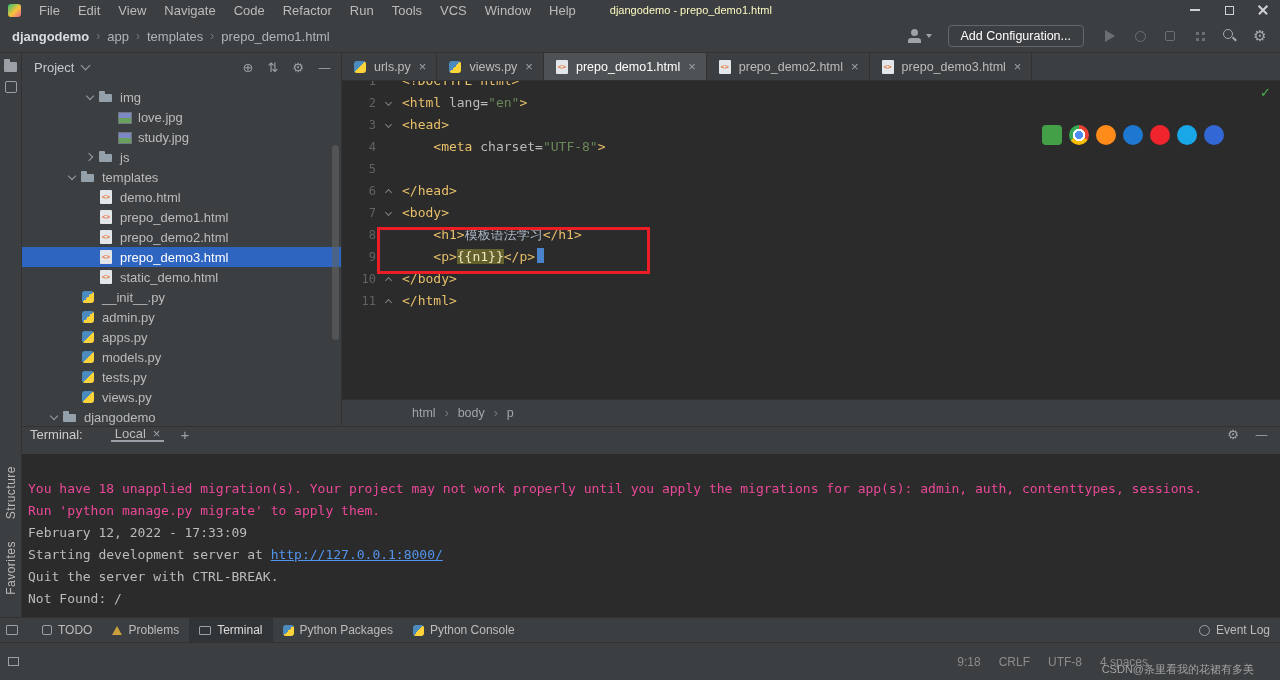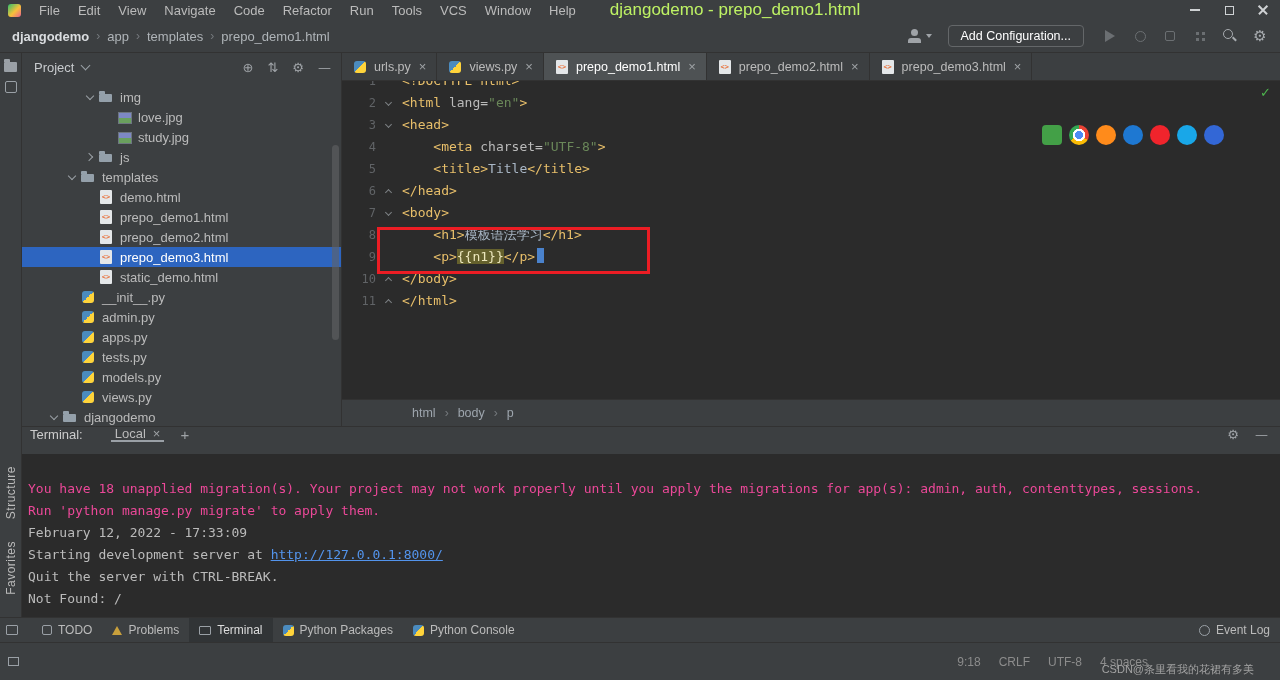--- a/index.html
+++ b/index.html
@@ -4,21 +4,21 @@
 <style>
 *{box-sizing:border-box;margin:0;padding:0}
 html,body{width:1280px;height:680px;overflow:hidden;background:#2b2b2b}
 body{font-family:"Liberation Sans","DejaVu Sans",sans-serif;font-size:13px;color:#bbb}
 [data-interactable="true"]{cursor:pointer}
 .window{width:1280px;height:680px;display:flex;flex-direction:column;background:#3c3f41}
 .titlebar{height:20px;flex:none;display:flex;align-items:center;background:#3c3f41;position:relative;padding-left:8px}
 .app-icon{width:13px;height:13px;border-radius:3px;background:linear-gradient(135deg,#2bc06e,#f8c13a 55%,#ea5f8f);margin-right:10px;flex:none}
 .menubar{display:flex;gap:2px}
 .menu-item{padding:2px 8px;color:#bbb;font-size:13px}
-.win-title{margin-left:26px;color:#bef264;font-size:17px}
+.win-title{margin-left:26px;color:#fef9c3;font-size:11px}
 .win-buttons{position:absolute;right:0;top:0;height:20px;display:flex}
 .winbtn{width:34px;height:20px;display:flex;align-items:center;justify-content:center}
 .i-min-line{width:10px;height:2px;background:#cfd2d4}
 .i-max-square{width:9px;height:9px;border:1.5px solid #cfd2d4}
 .i-close{position:relative;width:12px;height:12px}
 .i-close::before,.i-close::after{content:"";position:absolute;left:0;top:5px;width:12px;height:1.5px;background:#cfd2d4}
 .i-close::before{transform:rotate(45deg)}
 .i-close::after{transform:rotate(-45deg)}
 .navbar{height:33px;flex:none;display:flex;align-items:center;justify-content:space-between;padding:0 10px 0 12px;border-bottom:1px solid #323232}
 .nav-crumbs{display:flex;align-items:center;gap:7px}
@@ -277,26 +277,26 @@
                 <span class="tree-label" data-interactable="false">admin.py</span>
               </div>
               <div class="tree-row" data-interactable="true" style="padding-left: 44px;">
                 <span class="tree-chev" data-interactable="false"></span>
                 <span class="fic ic-python" data-interactable="false"></span>
                 <span class="tree-label" data-interactable="false">apps.py</span>
               </div>
               <div class="tree-row" data-interactable="true" style="padding-left: 44px;">
                 <span class="tree-chev" data-interactable="false"></span>
                 <span class="fic ic-python" data-interactable="false"></span>
+                <span class="tree-label" data-interactable="false">models.py</span>
+              </div>
+              <div class="tree-row" data-interactable="true" style="padding-left: 44px;">
+                <span class="tree-chev" data-interactable="false"></span>
+                <span class="fic ic-python" data-interactable="false"></span>
                 <span class="tree-label" data-interactable="false">tests.py</span>
-              </div>
-              <div class="tree-row" data-interactable="true" style="padding-left: 44px;">
-                <span class="tree-chev" data-interactable="false"></span>
-                <span class="fic ic-python" data-interactable="false"></span>
-                <span class="tree-label" data-interactable="false">models.py</span>
               </div>
               <div class="tree-row" data-interactable="true" style="padding-left: 44px;">
                 <span class="tree-chev" data-interactable="false"></span>
                 <span class="fic ic-python" data-interactable="false"></span>
                 <span class="tree-label" data-interactable="false">views.py</span>
               </div>
               <div class="tree-row" data-interactable="true" style="padding-left: 26px;">
                 <span class="tree-chev chev-down" data-interactable="true"></span>
                 <span class="fic ic-folder" data-interactable="false"></span>
                 <span class="tree-label" data-interactable="false">djangodemo</span>
@@ -355,21 +355,20 @@
                   <span class="cl-code" data-interactable="false"><span class="tk-tag" data-interactable="false">&lt;head&gt;</span></span>
                 </div>
                 <div class="cl" data-interactable="true">
                   <span class="cl-num" data-interactable="false">4</span>
                   <span class="cl-fold" data-interactable="false"></span>
                   <span class="cl-code" data-interactable="false"><span class="tk-plain" data-interactable="false">    </span><span class="tk-tag" data-interactable="false">&lt;meta</span><span class="tk-attr" data-interactable="false"> charset=</span><span class="tk-str" data-interactable="false">"UTF-8"</span><span class="tk-tag" data-interactable="false">&gt;</span></span>
                 </div>
                 <div class="cl" data-interactable="true">
                   <span class="cl-num" data-interactable="false">5</span>
                   <span class="cl-fold" data-interactable="false"></span>
-                  <span class="cl-code" data-interactable="false"><span class="tk-plain" data-interactable="false">    </span><span class="tk-tag" data-interactable="false">&lt;title&gt;</span><span class="tk-plain" data-interactable="false">Title</span><span class="tk-tag" data-interactable="false">&lt;/title&gt;</span></span>
                 </div>
                 <div class="cl" data-interactable="true">
                   <span class="cl-num" data-interactable="false">6</span>
                   <span class="cl-fold" data-interactable="true">
                     <span class="fold-chev fold-up" data-interactable="false"></span>
                   </span>
                   <span class="cl-code" data-interactable="false"><span class="tk-tag" data-interactable="false">&lt;/head&gt;</span></span>
                 </div>
                 <div class="cl" data-interactable="true">
                   <span class="cl-num" data-interactable="false">7</span>

